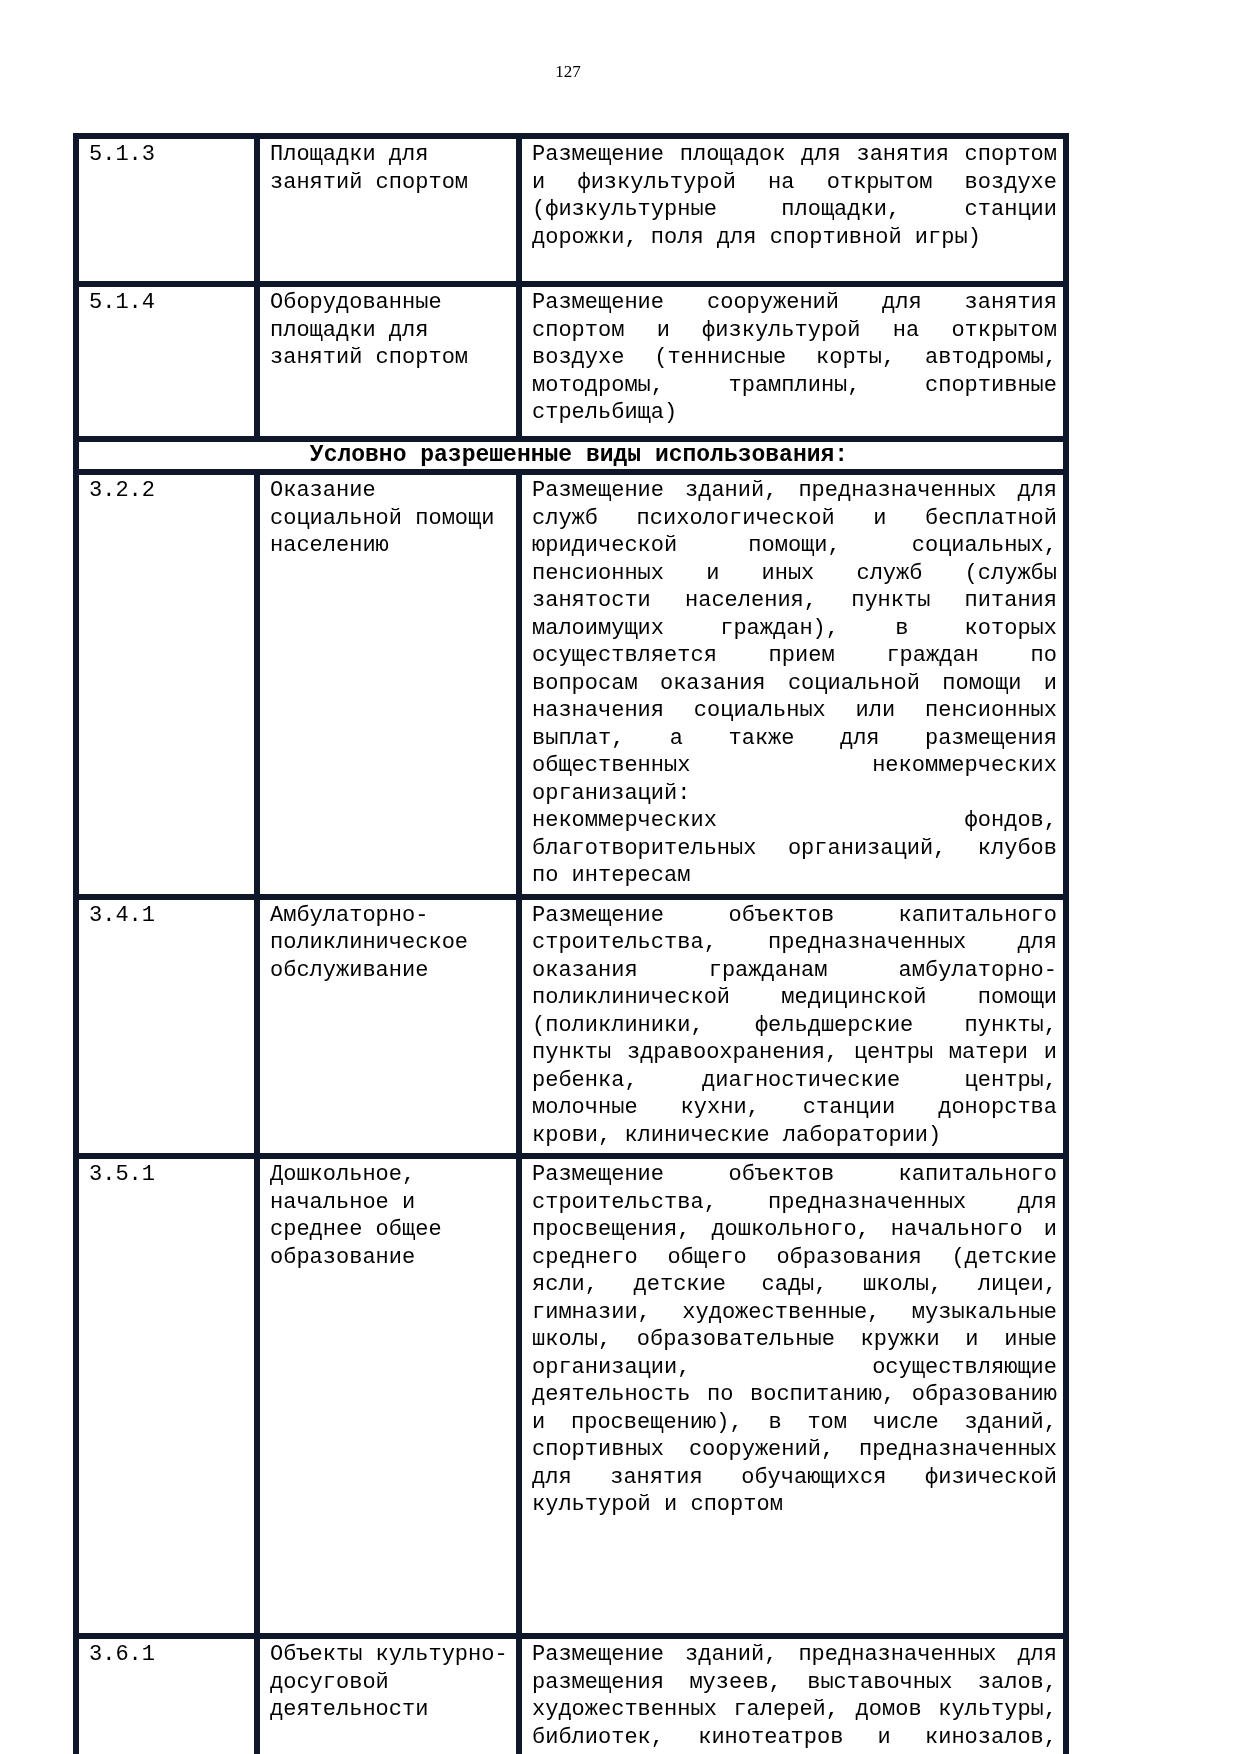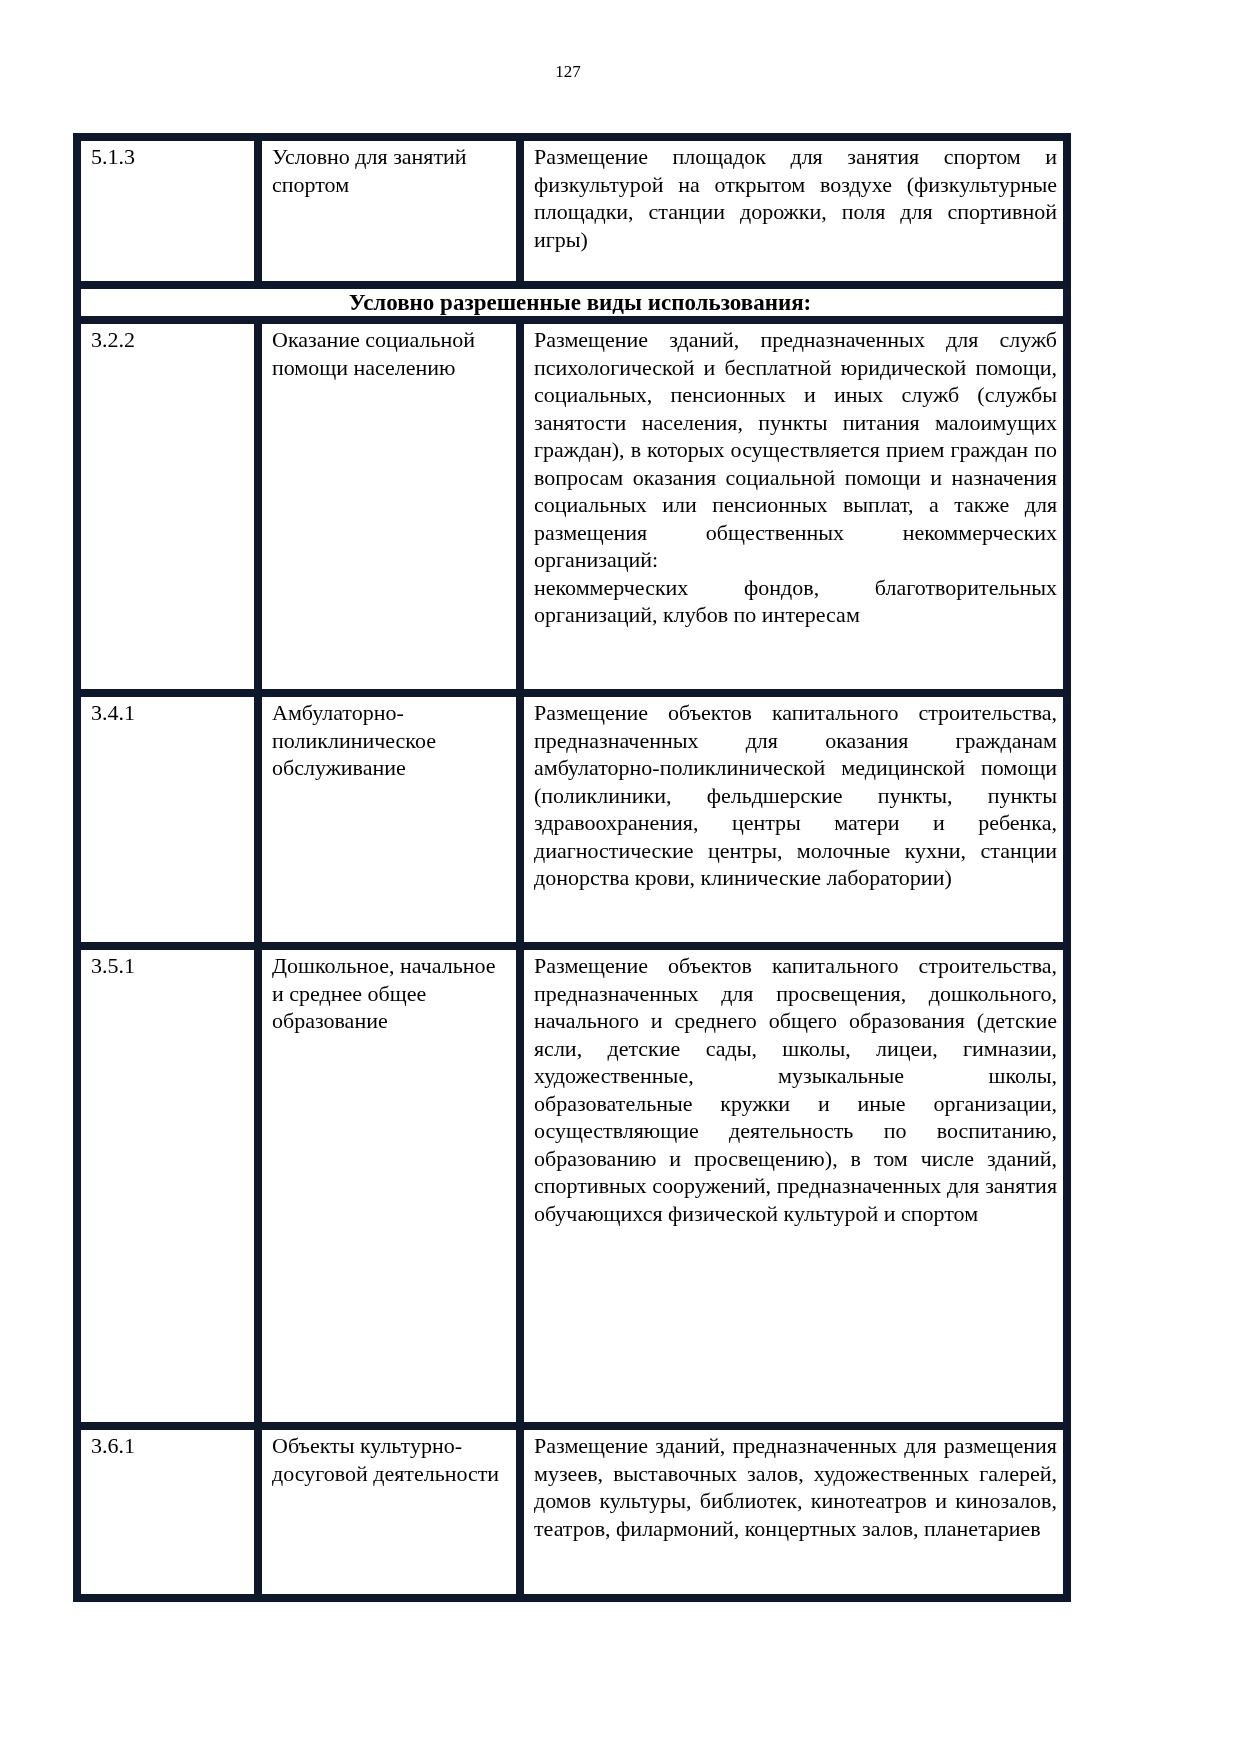--- a/index.html
+++ b/index.html
@@ -21,26 +21,27 @@
     font-size: 17px;
     line-height: 28px;
   }
   table.landuse {
     border-collapse: collapse;
     table-layout: fixed;
     margin: 47px 0 0 73px;
     width: 990px;
   }
   table.landuse td {
-    border: 8px solid #0f172a;
+    border: 6px solid #0f172a;
     vertical-align: top;
     padding: 2px 6px 4px 10px;
     font-size: 22px;
     line-height: 27.5px;
     overflow: hidden;
+    font-family: Liberation Mono, monospace;
   }
   col.c-code { width: 181px; }
   col.c-name { width: 262px; }
   col.c-desc { width: 547px; }
   td.desc-cell { text-align: justify; }
   td.desc-cell .para { text-align: justify; }
   tr.row-hdr td.section-header {
     text-align: center;
     font-weight: bold;
     font-size: 23px;
@@ -62,22 +63,27 @@
 
 <table class="landuse">
   <colgroup>
     <col class="c-code">
     <col class="c-name">
     <col class="c-desc">
   </colgroup>
   <tbody>
     <tr class="row-513">
       <td class="code-cell">5.1.3</td>
-      <td class="name-cell">Условно для занятий спортом</td>
+      <td class="name-cell">Площадки для занятий спортом</td>
       <td class="desc-cell">Размещение площадок для занятия спортом и физкультурой на открытом воздухе (физкультурные площадки, станции дорожки, поля для спортивной игры)</td>
+    </tr>
+    <tr class="row-514">
+      <td class="code-cell">5.1.4</td>
+      <td class="name-cell">Оборудованные площадки для занятий спортом</td>
+      <td class="desc-cell">Размещение сооружений для занятия спортом и физкультурой на открытом воздухе (теннисные корты, автодромы, мотодромы, трамплины, спортивные стрельбища)</td>
     </tr>
     <tr class="row-hdr">
       <td class="section-header" colspan="3">Условно разрешенные виды использования:</td>
     </tr>
     <tr class="row-322">
       <td class="code-cell">3.2.2</td>
       <td class="name-cell">Оказание социальной помощи населению</td>
       <td class="desc-cell">
         <div class="para">Размещение зданий, предназначенных для служб психологической и бесплатной юридической помощи, социальных, пенсионных и иных служб (службы занятости населения, пункты питания малоимущих граждан), в которых осуществляется прием граждан по вопросам оказания социальной помощи и назначения социальных или пенсионных выплат, а также для размещения общественных некоммерческих организаций:</div>
         <div class="para">некоммерческих фондов, благотворительных организаций, клубов по интересам</div>

